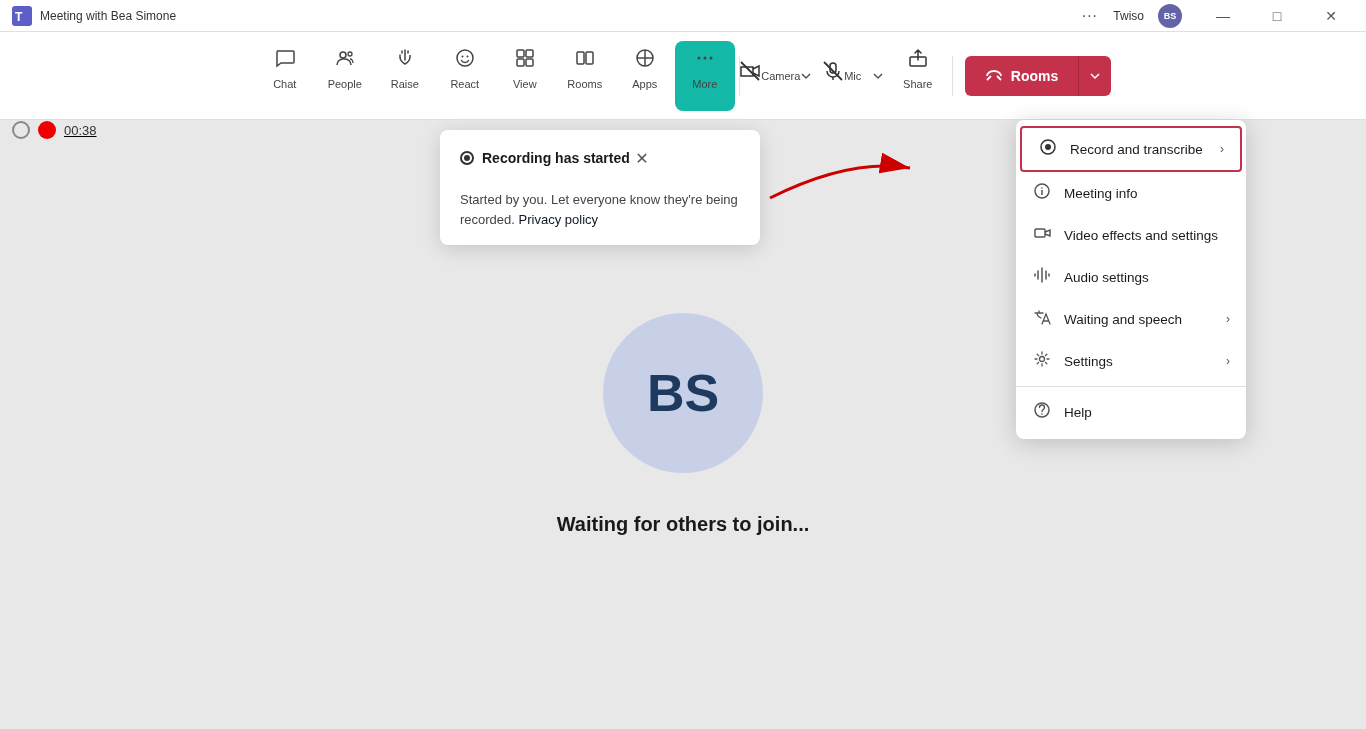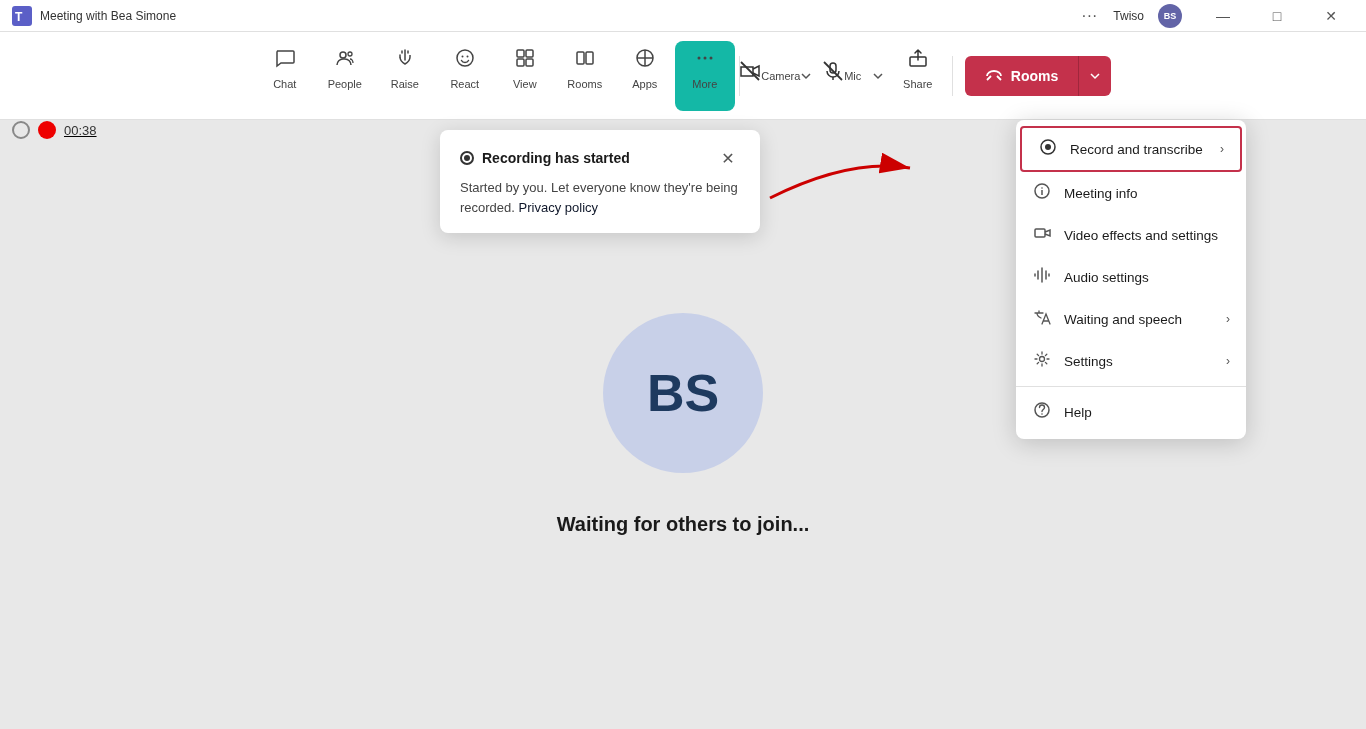--- a/index.html
+++ b/index.html
@@ -249,22 +249,22 @@
       background: white;
       border-radius: 8px;
       padding: 16px 20px;
       box-shadow: 0 4px 20px rgba(0,0,0,0.15);
       width: 320px;
       z-index: 20;
     }
     .notification-header {
       display: flex;
       align-items: center;
-      justify-content: space-between;
-      margin-bottom: 8px;
+      justify-content: flex-start;
+      margin-bottom: 20px;
     }
     .notification-title {
       display: flex;
       align-items: center;
       gap: 8px;
       font-size: 14px;
       font-weight: 600;
       color: #1a1a1a;
     }
     .record-indicator {

